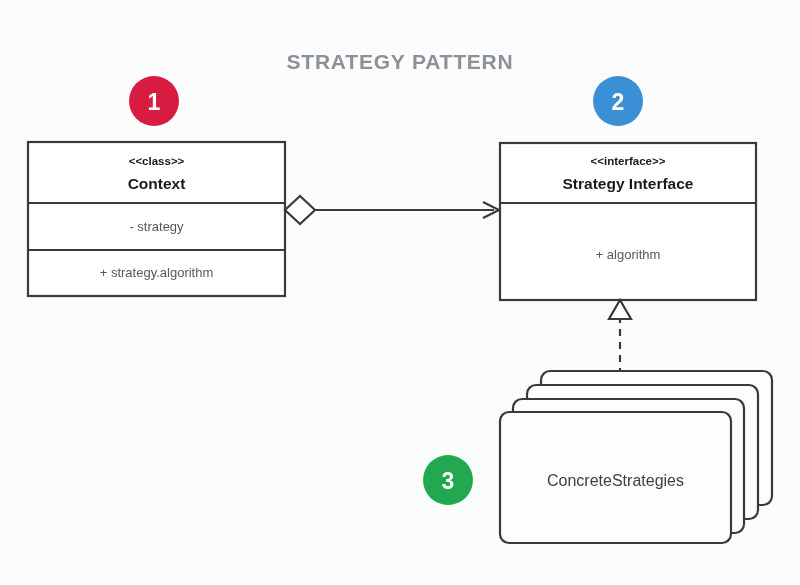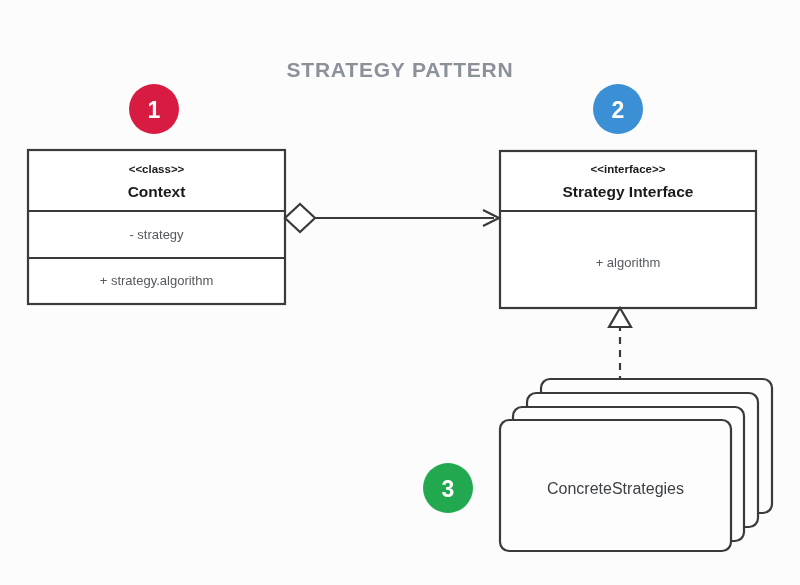--- a/index.html
+++ b/index.html
@@ -10,21 +10,20 @@
     width: 800px;
     height: 585px;
     background: #fcfcfd;
     font-family: "Liberation Sans", sans-serif;
     overflow: hidden;
   }
   #diagram-root {
     position: relative;
     width: 800px;
     height: 465px;
-    margin-top: 8px;
   }
   svg#uml-canvas {
     position: absolute;
     left: 0;
     top: 0;
     width: 800px;
     height: 585px;
     display: block;
   }
   .diagram-title {

